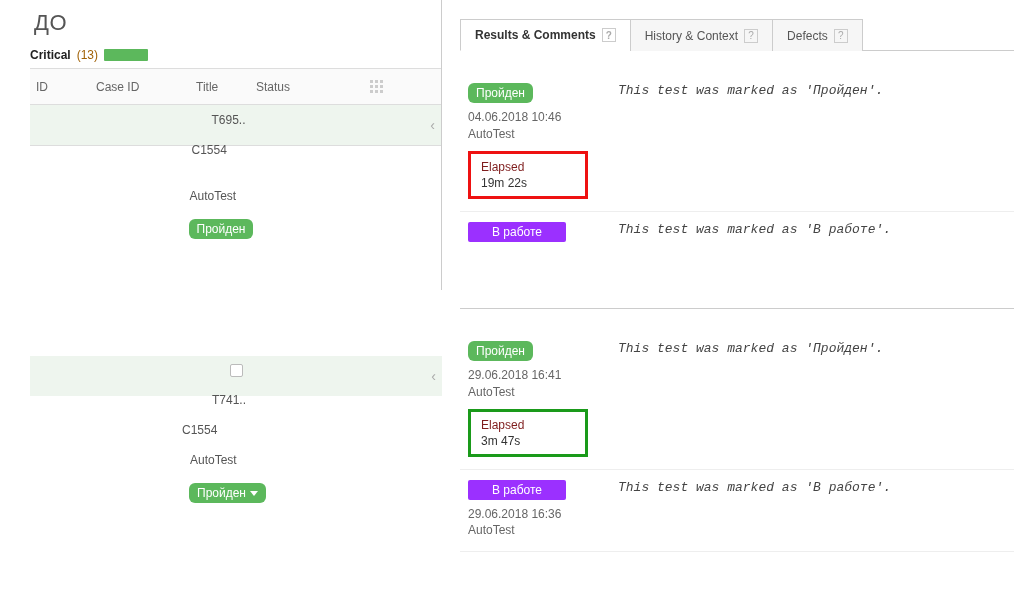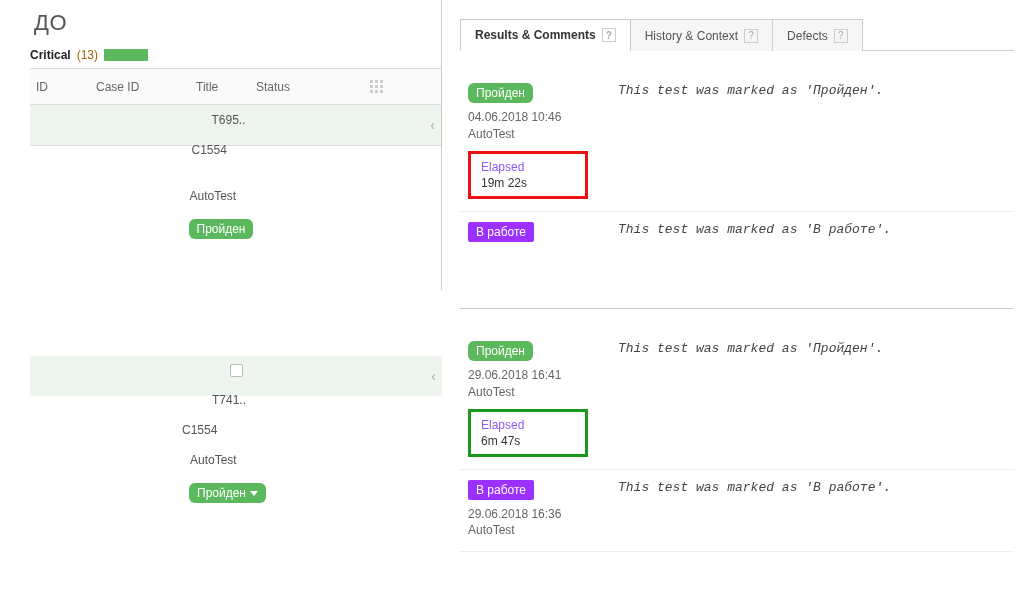--- a/index.html
+++ b/index.html
@@ -78,21 +78,21 @@
   .status-badge .caret {
     width: 0; height: 0;
     border-left: 4px solid transparent;
     border-right: 4px solid transparent;
     border-top: 5px solid #fff;
   }
   .status-purple {
     display: inline-block;
     background: #9b30ff;
     color: #fff;
-    padding: 3px 8px;
+    padding: 3px 24px;
     border-radius: 2px;
     font-size: 12px;
   }
 
   .row-chevron {
     position: absolute;
     right: 6px;
     top: 50%;
     transform: translateY(-50%);
     color: #aaa;
@@ -150,21 +150,21 @@
   .change-right { flex:1; padding: 10px 8px; font-style: italic; color:#444; font-family: Liberation Mono, monospace; font-size: 13px;}
   .change-meta { color:#666; font-size:12px; margin-top:6px; line-height:1.4; }
   .elapsed-box {
     border: 3px solid #e11;
     padding: 6px 10px;
     margin-top: 8px;
     display: block;
     width: 120px;
   }
   .elapsed-box.green { border-color: #1a9a1a; }
-  .elapsed-label { color:#8b5cf6; font-size:12px; }
+  .elapsed-label { color:#7f1d1d; font-size:12px; }
   .elapsed-value { color:#333; font-size:12px; margin-top:2px; }
 
   .full-row-divider { border-bottom: 1px solid transparent; }
 </style>
 </head>
 <body>
 
 <div class="section before">
   <div class="left-pane">
     <div class="heading">ДО</div>
@@ -288,21 +288,21 @@
         <div class="change-left">
           <span class="status-badge">
             <span>Пройден</span>
           </span>
           <div class="change-meta">
             <div>29.06.2018 16:41</div>
             <div>AutoTest</div>
           </div>
           <div class="elapsed-box green">
             <div class="elapsed-label">Elapsed</div>
-            <div class="elapsed-value">6m 47s</div>
+            <div class="elapsed-value">3m 47s</div>
           </div>
         </div>
         <div class="change-right">This test was marked as 'Пройден'.</div>
       </div>
 
       <div class="change-block">
         <div class="change-left">
           <span class="status-purple">
             <span>В работе</span>
           </span>

